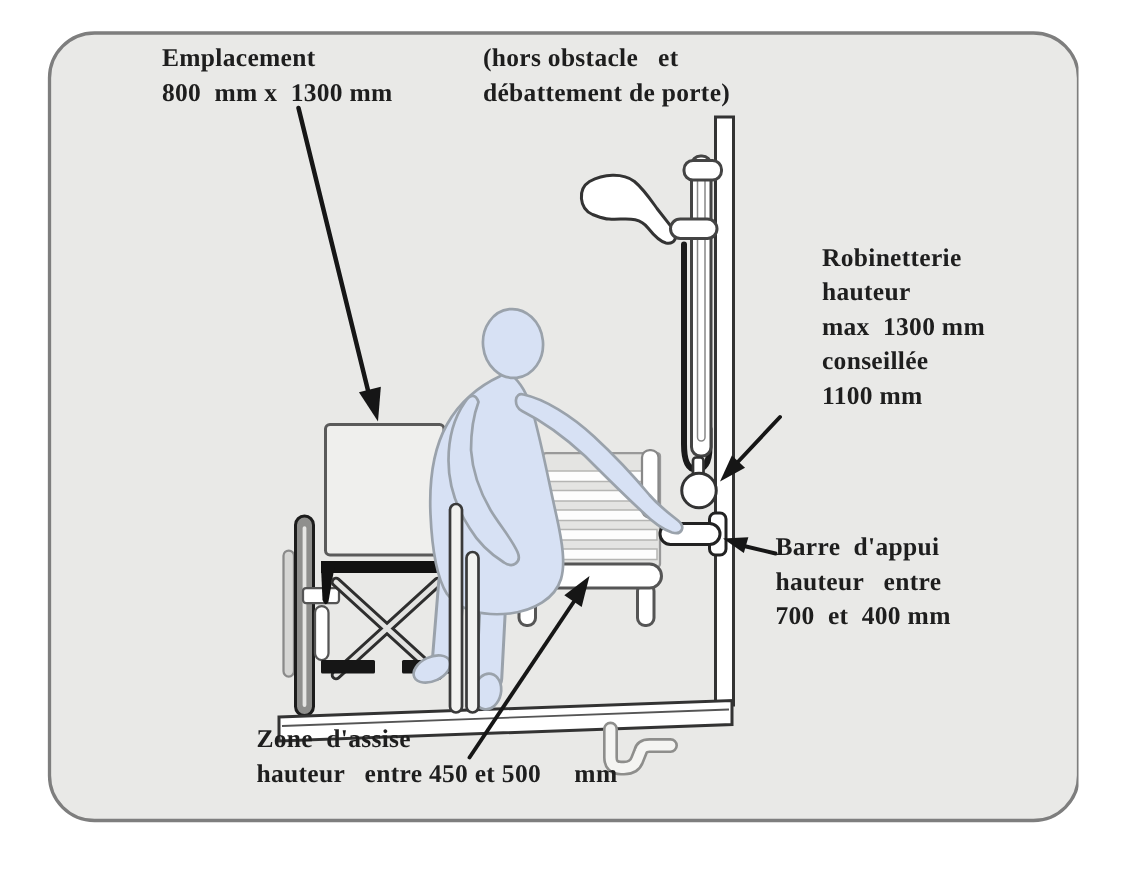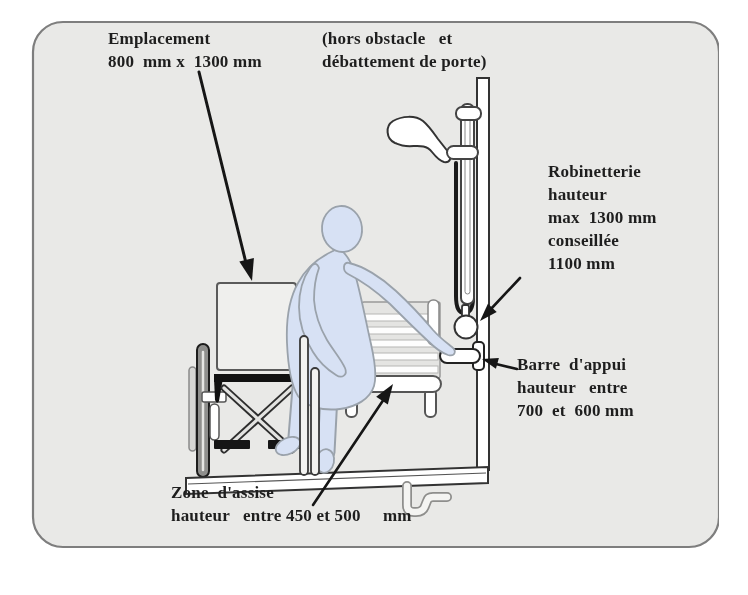--- a/index.html
+++ b/index.html
@@ -136,17 +136,17 @@
 800  mm x  1300 mm</div>
   <div class="label lbl-clearance">(hors obstacle   et
 débattement de porte)</div>
   <div class="label lbl-robinetterie">Robinetterie
 hauteur
 max  1300 mm
 conseillée
 1100 mm</div>
   <div class="label lbl-barre">Barre  d'appui
 hauteur   entre
-700  et  600 mm</div>
+700  et  400 mm</div>
   <div class="label lbl-zone">Zone  d'assise
 hauteur   entre 450 et 500     mm</div>
 
 </div>
 
 </body></html>

